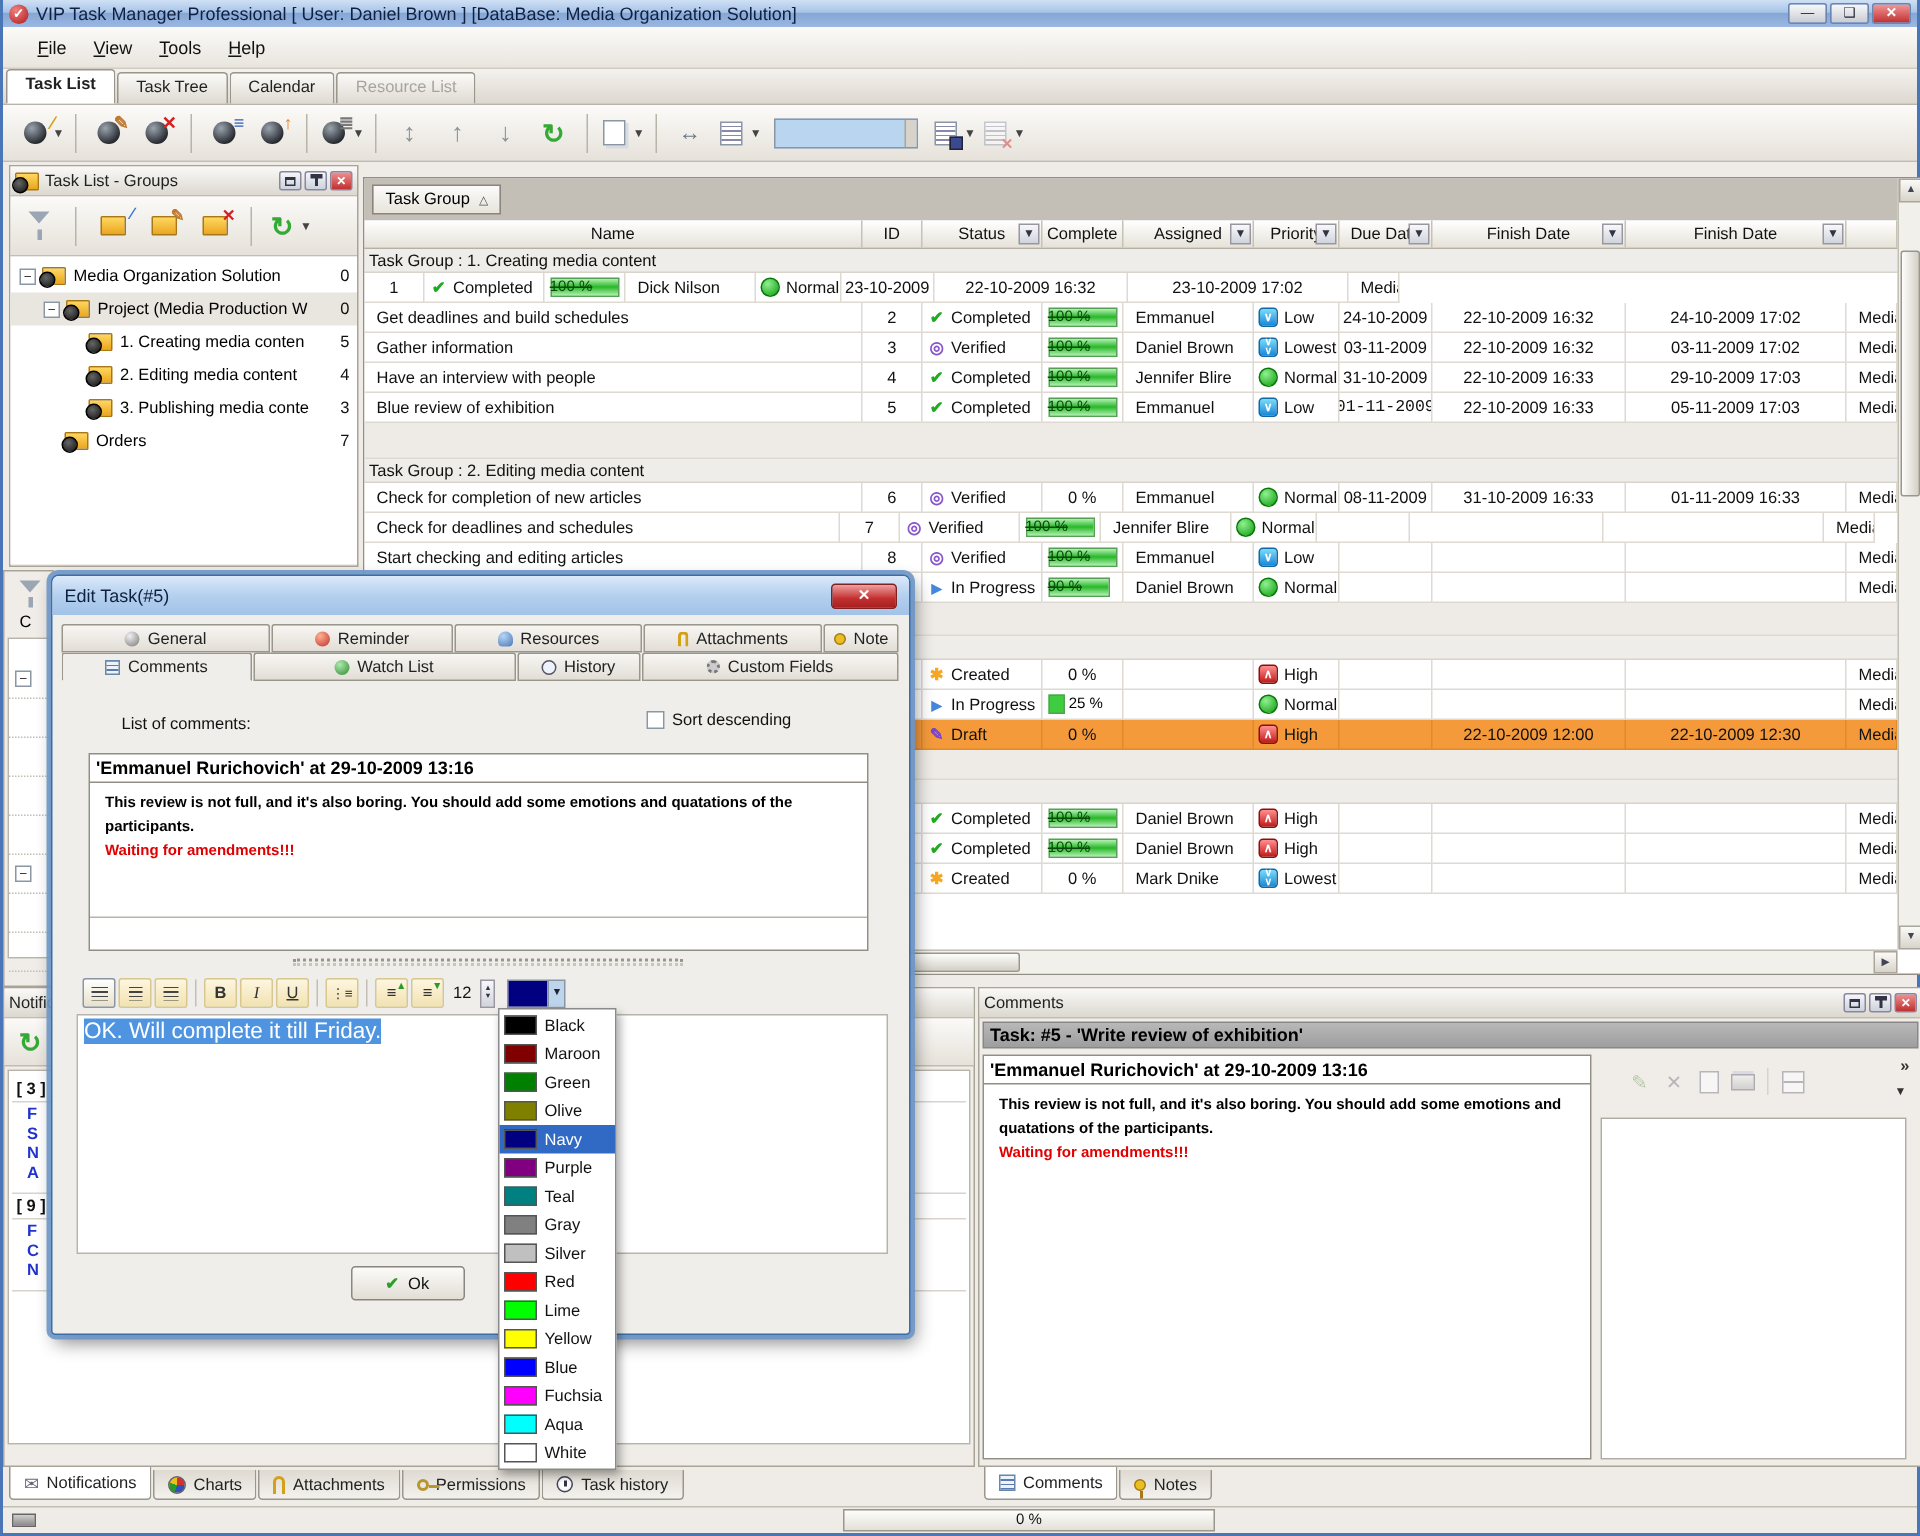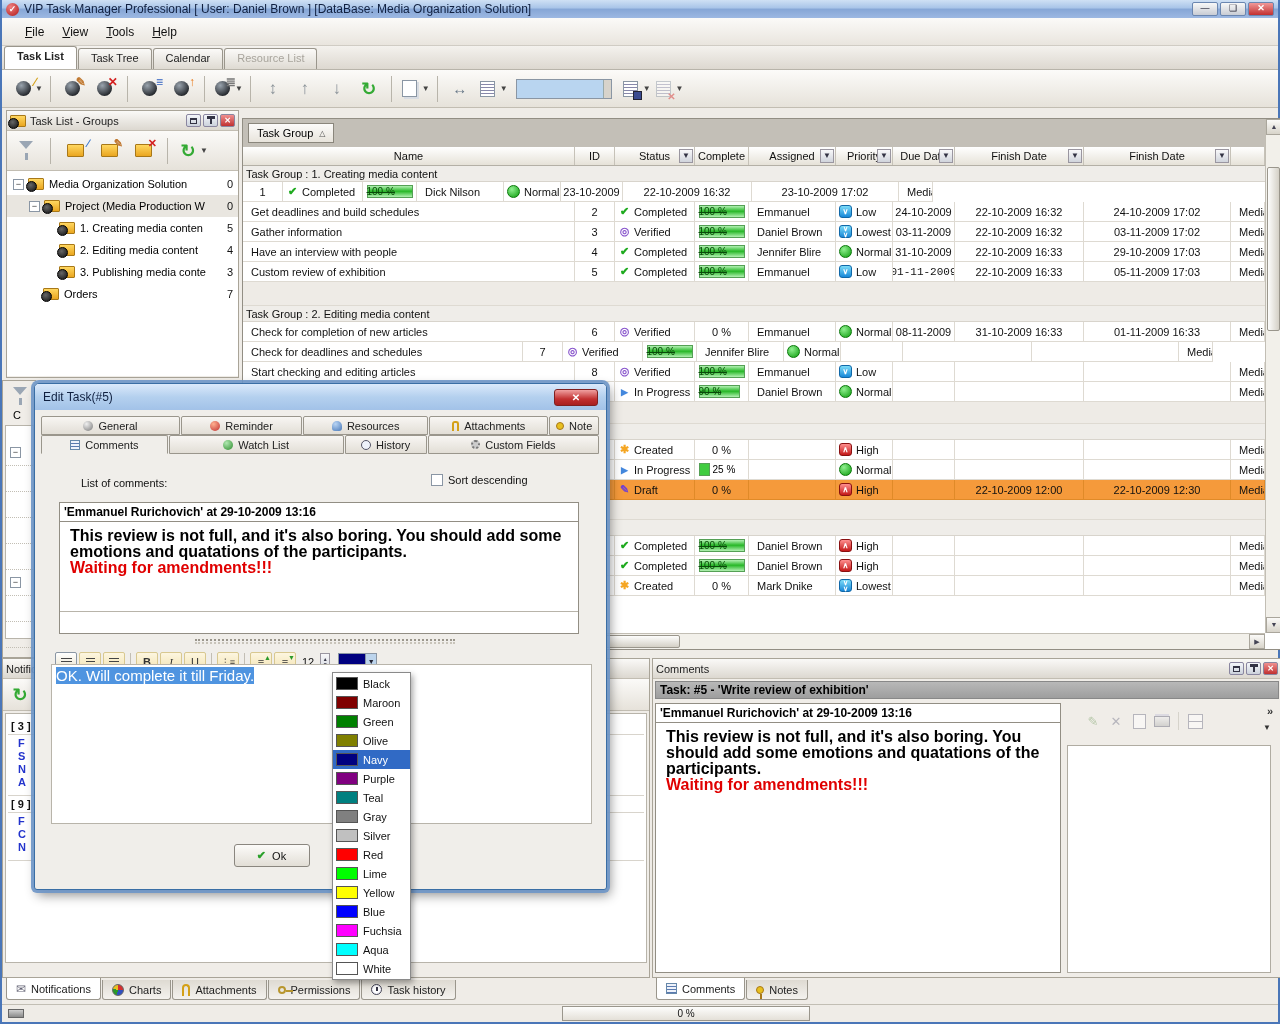--- a/index.html
+++ b/index.html
@@ -131,21 +131,21 @@
 .mi-taskhistory{width:11px;height:11px;border:1px solid #445;border-radius:50%;background:radial-gradient(circle,#fff 40%,#dde) ;position:relative}
 .mi-taskhistory::after{content:"";position:absolute;left:4px;top:2px;width:2px;height:4px;background:#334}
 .mi-comments{width:11px;height:11px;border:1px solid #68a;background:repeating-linear-gradient(#eef2fa 0 2px,#5a7ab0 2px 3px)}
 .mi-notes{width:8px;height:8px;background:#e8c020;border:1px solid #a87818;border-radius:50%;position:relative}
 .mi-notes::after{content:"";position:absolute;left:3px;top:7px;width:2px;height:5px;background:#a87818}
 
 #br-panel{left:650px;top:658px;width:630px;height:320px}
 .taskbar{height:18px;background:linear-gradient(#b8b8b8,#9e9e9e);border:1px solid #888;margin:2px;display:flex;align-items:center;padding-left:4px;font-size:12px;font-weight:bold;color:#000}
 .cbox{position:absolute;left:2px;top:44px;width:406px;height:270px;background:#fff;border:1px solid #928e84}
 .chead{height:19px;border-bottom:1px solid #928e84;font-size:12px;font-weight:bold;padding:2px 4px;color:#000}
-.cbody{padding:6px 10px;font-size:16px;font-weight:bold;color:#000;line-height:16px}
+.cbody{padding:6px 10px;font-size:10px;font-weight:bold;color:#000;line-height:16px}
 .warn{color:#e00000}
 .rsub{position:absolute;left:412px;top:44px;width:210px;height:270px}
 .rtools{display:flex;gap:3px;align-items:center;padding:8px 0 4px 18px;opacity:.55}
 .rwhite{position:absolute;left:2px;top:42px;right:4px;bottom:0;background:#fff;border:1px solid #b0aca2}
 .chev{position:absolute;right:2px;top:2px;font-size:11px;font-weight:bold;color:#333}
 .chev2{position:absolute;right:4px;top:20px;font-size:8px;color:#333}
 .rico{width:20px;height:20px;display:flex;align-items:center;justify-content:center;font-size:13px;color:#667}
 .rico-approve::before{content:"✎";color:#8a7}
 .rico-delete::before{content:"✕";color:#889}
 .rico-preview::before{content:"";width:11px;height:13px;background:#fff;border:1px solid #889}
@@ -182,21 +182,21 @@
 .alines{width:11px;height:9px;background:repeating-linear-gradient(#444 0 1px,transparent 1px 3px)}
 .alines.c{width:9px}.alines.r{width:10px}
 .eb{font-weight:bold}.ei{font-style:italic;font-family:"Liberation Serif",serif}.eu{text-decoration:underline}
 .spc::after{position:absolute;right:0;top:1px;font-size:7px;color:#2a9a2a}
 .spc-up::after{content:"▲"}.spc-dn::after{content:"▼"}
 .fslbl{font-size:11px;padding:0 4px;color:#111}
 .fsspin{width:10px;height:19px;border:1px solid #9a96a0;background:linear-gradient(#f8f8fa,#d0d4dc);display:flex;flex-direction:column;align-items:center;justify-content:center;font-size:5px;color:#334;line-height:5px}
 .colorbtn{display:flex;margin-left:6px;border:1px solid #8a96a4}
 .colorswatch{width:26px;height:17px}
 .colordropbtn{width:11px;height:17px;background:#bcd4ec;border-left:1px solid #8a96a4;font-size:7px;text-align:center;line-height:16px;color:#223}
-.earea{position:absolute;left:16px;top:280px;width:541px;height:160px;background:#fff;border:1px solid #b8b4aa;padding:2px 4px;font-size:15px}
+.earea{position:absolute;left:16px;top:292px;width:541px;height:160px;background:#fff;border:1px solid #b8b4aa;padding:2px 4px;font-size:15px}
 .selhl{background:#4f94e0;color:#fff}
 .dbtns{position:absolute;left:0;right:0;top:460px;display:flex;justify-content:center;gap:22px}
 .dbtn{width:76px;height:23px;border:1px solid #8a867f;border-radius:3px;background:linear-gradient(#fcfbf9,#e2ded6);font-size:11px;display:flex;align-items:center;justify-content:center;gap:6px;color:#111}
 .okmark{color:#2aa02a;font-weight:bold}
 .xmark{color:#d42020;font-weight:bold}
 
 #color-dd{position:absolute;left:330px;top:672px;width:79px;height:308px;background:#fff;border:1px solid #8a8a8a;box-shadow:2px 3px 6px rgba(0,0,0,.35);z-index:40;padding-top:1px}
 .crow{height:19px;display:flex;align-items:center;padding-left:3px;font-size:11px;color:#111}
 .crow.sel{background:#316ac5;color:#fff}
 .swatch{width:22px;height:13px;border:1px solid #555;margin-right:5px;flex:none}
@@ -460,21 +460,21 @@
             <span class="cbar"><span class="cfill" style="width: 100%;"></span><span class="btxt strike">100 %</span></span>
           </span>
           <span class="cell cname" style="width: 87px;">Jennifer Blire</span>
           <span class="cell " style="width: 57px;"><span class="pri pri-normal"></span>Normal</span>
           <span class="cell ctr" style="width: 62px;">31-10-2009</span>
           <span class="cell ctr" style="width: 129px;">22-10-2009 16:33</span>
           <span class="cell ctr" style="width: 147px;">29-10-2009 17:03</span>
           <span class="cell cname" style="width: 34px;">Media</span>
         </div>
         <div class="trow">
-          <span class="cell cname" style="width: 332px;">Custom review of exhibition</span>
+          <span class="cell cname" style="width: 332px;">Blue review of exhibition</span>
           <span class="cell ctr" style="width: 40px;">5</span>
           <span class="cell " style="width: 80px;"><span class="sticon st-completed">✔</span>Completed</span>
           <span class="cell ctr" style="width: 54px;">
             <span class="cbar"><span class="cfill" style="width: 100%;"></span><span class="btxt strike">100 %</span></span>
           </span>
           <span class="cell cname" style="width: 87px;">Emmanuel</span>
           <span class="cell " style="width: 57px;"><span class="pri pri-low">∨</span>Low</span>
           <span class="cell ctr" style="width: 62px; font-family: Liberation Mono, monospace;">01-11-2009</span>
           <span class="cell ctr" style="width: 129px;">22-10-2009 16:33</span>
           <span class="cell ctr" style="width: 147px;">05-11-2009 17:03</span>
@@ -490,21 +490,21 @@
             <span style="font-size: 11px;">0 %</span>
           </span>
           <span class="cell cname" style="width: 87px;">Emmanuel</span>
           <span class="cell " style="width: 57px;"><span class="pri pri-normal"></span>Normal</span>
           <span class="cell ctr" style="width: 62px;">08-11-2009</span>
           <span class="cell ctr" style="width: 129px;">31-10-2009 16:33</span>
           <span class="cell ctr" style="width: 147px;">01-11-2009 16:33</span>
           <span class="cell cname" style="width: 34px;">Media</span>
         </div>
         <div class="trow">
-          <span class="cell cname" style="width: 280px;">Check for deadlines and schedules</span>
+          <span class="cell cname" style="width: 317px;">Check for deadlines and schedules</span>
           <span class="cell ctr" style="width: 40px;">7</span>
           <span class="cell " style="width: 80px;"><span class="sticon st-verified">◎</span>Verified</span>
           <span class="cell ctr" style="width: 54px;">
             <span class="cbar"><span class="cfill" style="width: 100%;"></span><span class="btxt strike">100 %</span></span>
           </span>
           <span class="cell cname" style="width: 87px;">Jennifer Blire</span>
           <span class="cell " style="width: 57px;"><span class="pri pri-normal"></span>Normal</span>
           <span class="cell ctr" style="width: 62px;"></span>
           <span class="cell ctr" style="width: 129px;"></span>
           <span class="cell ctr" style="width: 147px;"></span>

